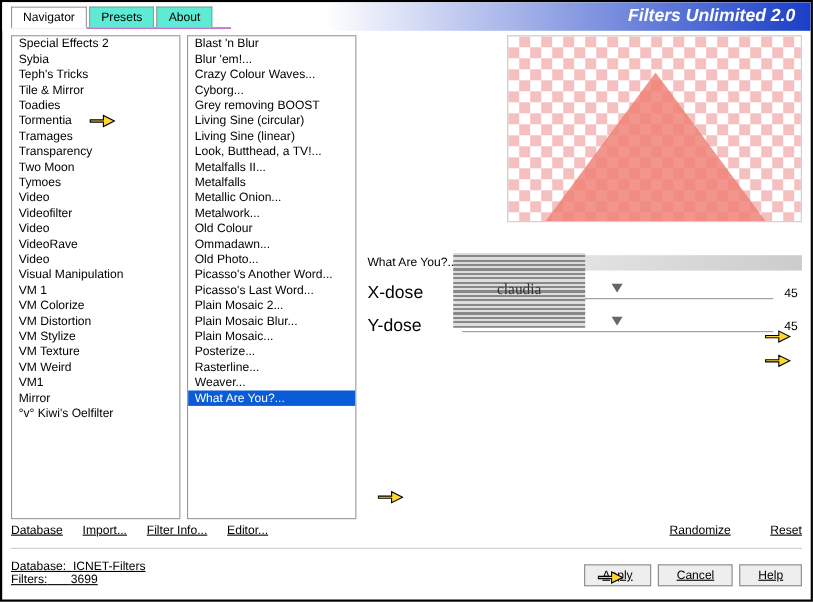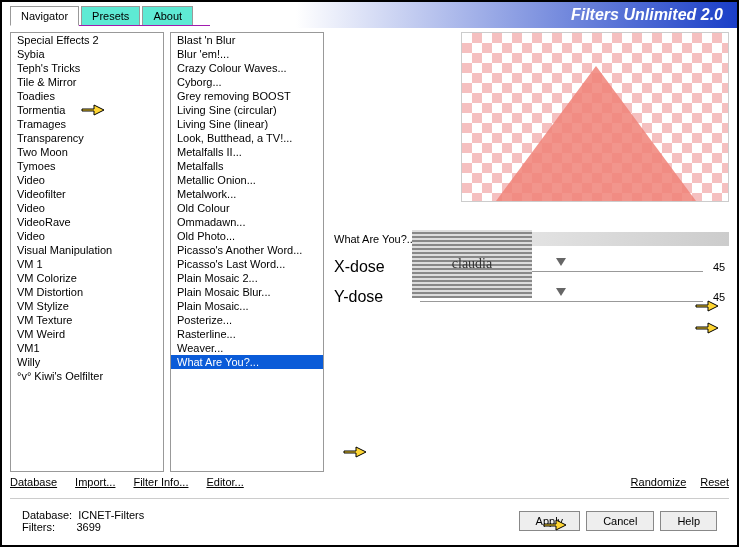--- a/index.html
+++ b/index.html
@@ -20,23 +20,23 @@
 .filter-name-row { margin-top: 30px; display: flex; align-items: center; }
 .filter-name-label { width: 90px; }
 .filter-name-bar { flex: 1; height: 14px; background: linear-gradient(to right, #eee, #ccc); margin-left: 4px; }
 .slider-row { display: flex; align-items: center; margin-top: 12px; }
 .slider-label { width: 80px; font-size: 16px; }
 .slider-track { flex: 1; height: 10px; border-bottom: 1px solid #999; position: relative; margin: 0 6px; }
 .slider-thumb { position: absolute; left: 48%; top: -4px; width: 0; height: 0; border-left: 5px solid transparent; border-right: 5px solid transparent; border-top: 8px solid #666; }
 .slider-val { width: 20px; text-align: center; font-size: 11px; }
 .btn-row { display: flex; padding: 4px 8px; gap: 18px; align-items: center; }
 .btn-link { text-decoration: underline; cursor: pointer; font-size: 11px; }
-.right-buttons { margin-left: auto; display: flex; gap: 14px; padding-left: 36px; }
+.right-buttons { margin-left: auto; display: flex; gap: 36px; padding-left: 36px; }
 .hr { border-top: 1px solid #ccc; margin: 6px 8px; }
-.footer { display: flex; align-items: center; padding: 4px 20px; }
+.footer { display: flex; align-items: flex-end; padding: 4px 8px; text-decoration: underline; }
 .footer-info { font-size: 11px; }
 .footer-buttons { margin-left: auto; display: flex; gap: 6px; }
 .btn { border: 1px solid #888; background: #eee; padding: 3px 16px; font-size: 11px; cursor: pointer; }
 .pointer { position: absolute; width: 26px; height: 22px; z-index: 20; }
 .pointer svg { width: 100%; height: 100%; }
 ::-webkit-scrollbar { width: 16px; }
 ::-webkit-scrollbar-track { background: #eee; }
 ::-webkit-scrollbar-thumb { background: #ccc; border: 1px solid #999; }
 </style>
 </head>
@@ -70,21 +70,21 @@
       <div class="list-item">VideoRave</div>
       <div class="list-item">Video</div>
       <div class="list-item">Visual Manipulation</div>
       <div class="list-item">VM 1</div>
       <div class="list-item">VM Colorize</div>
       <div class="list-item">VM Distortion</div>
       <div class="list-item">VM Stylize</div>
       <div class="list-item">VM Texture</div>
       <div class="list-item">VM Weird</div>
       <div class="list-item">VM1</div>
-      <div class="list-item">Willy</div>
+      <div class="list-item">Mirror</div>
       <div class="list-item">°v° Kiwi's Oelfilter</div>
     </div>
   <div class="list-col" id="list2">
       <div class="list-item">Blast 'n Blur</div>
       <div class="list-item">Blur 'em!...</div>
       <div class="list-item">Crazy Colour Waves...</div>
       <div class="list-item">Cyborg...</div>
       <div class="list-item">Grey removing BOOST</div>
       <div class="list-item">Living Sine (circular)</div>
       <div class="list-item">Living Sine (linear)</div>

